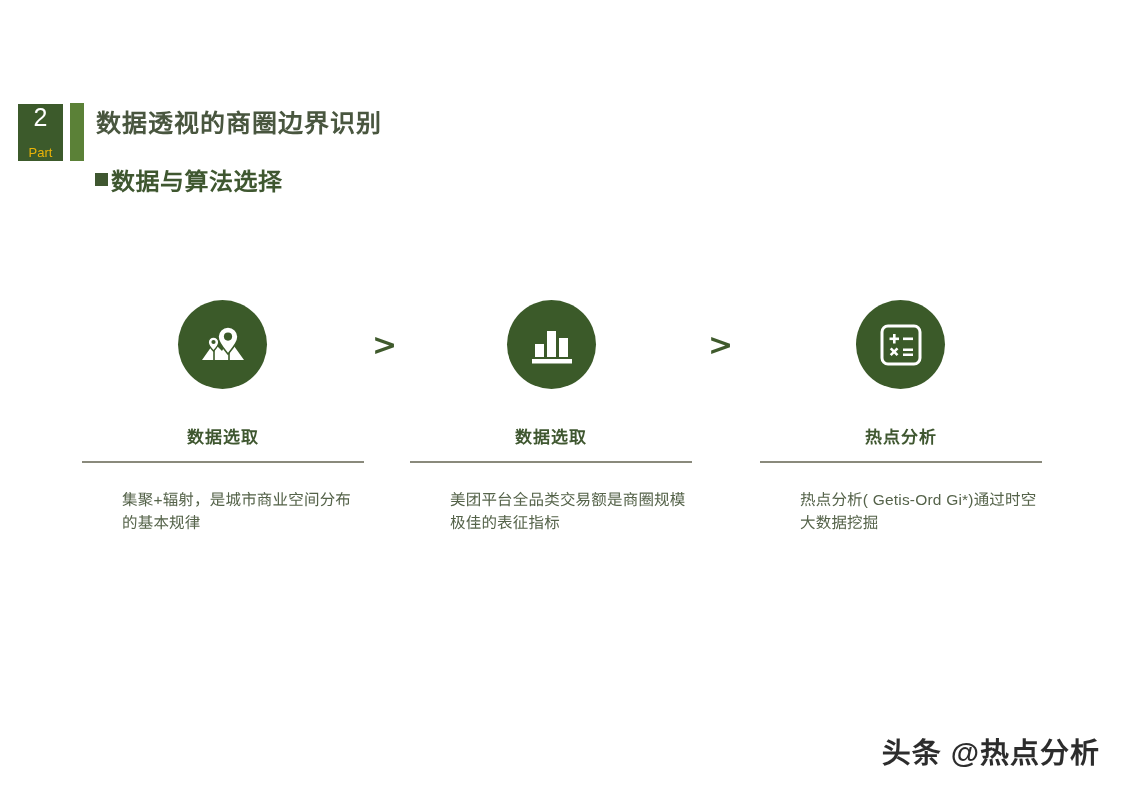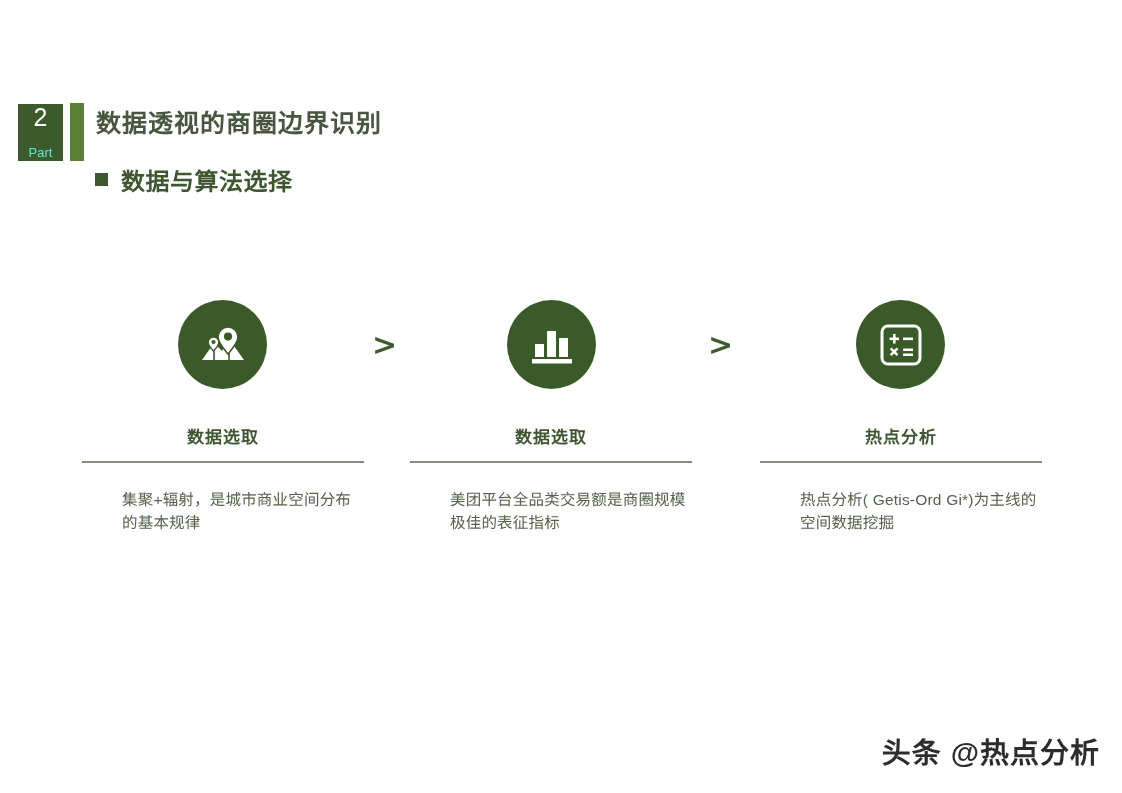--- a/index.html
+++ b/index.html
@@ -34,21 +34,21 @@
     line-height: 1;
   }
   .part-number {
     color: #ffffff;
     font-size: 25px;
     font-weight: 400;
     letter-spacing: 0;
     margin-top: -2px;
   }
   .part-word {
-    color: #5eead4;
+    color: #eab308;
     font-size: 13px;
     font-weight: 400;
     margin-top: 16px;
   }
   .part-bar {
     position: absolute;
     left: 70px;
     top: 103px;
     width: 14px;
     height: 58px;
@@ -68,21 +68,20 @@
     position: absolute;
     left: 95px;
     top: 162px;
     font-size: 24px;
     font-weight: bold;
     color: #3f5730;
     letter-spacing: 0.5px;
     white-space: nowrap;
     display: flex;
     align-items: center;
-    gap: 10px;
   }
   .section-bullet {
     display: inline-block;
     width: 13px;
     height: 13px;
     background: #3f5730;
     margin-right: 3px;
     flex: none;
   }
   .lead-text {
@@ -258,18 +257,18 @@
 
   <div class="col col2">
     <div class="col-title">数据选取</div>
     <div class="col-rule"></div>
     <div class="col-body">美团平台全品类交易额是商圈规模极佳的表征指标</div>
   </div>
 
   <div class="col col3">
     <div class="col-title">热点分析</div>
     <div class="col-rule"></div>
-    <div class="col-body">热点分析( Getis-Ord Gi*)为主线的空间数据挖掘</div>
+    <div class="col-body">热点分析( Getis-Ord Gi*)通过时空大数据挖掘</div>
   </div>
 
   <div class="watermark">头条 @热点分析</div>
 
 </div>
 
 </body></html>

